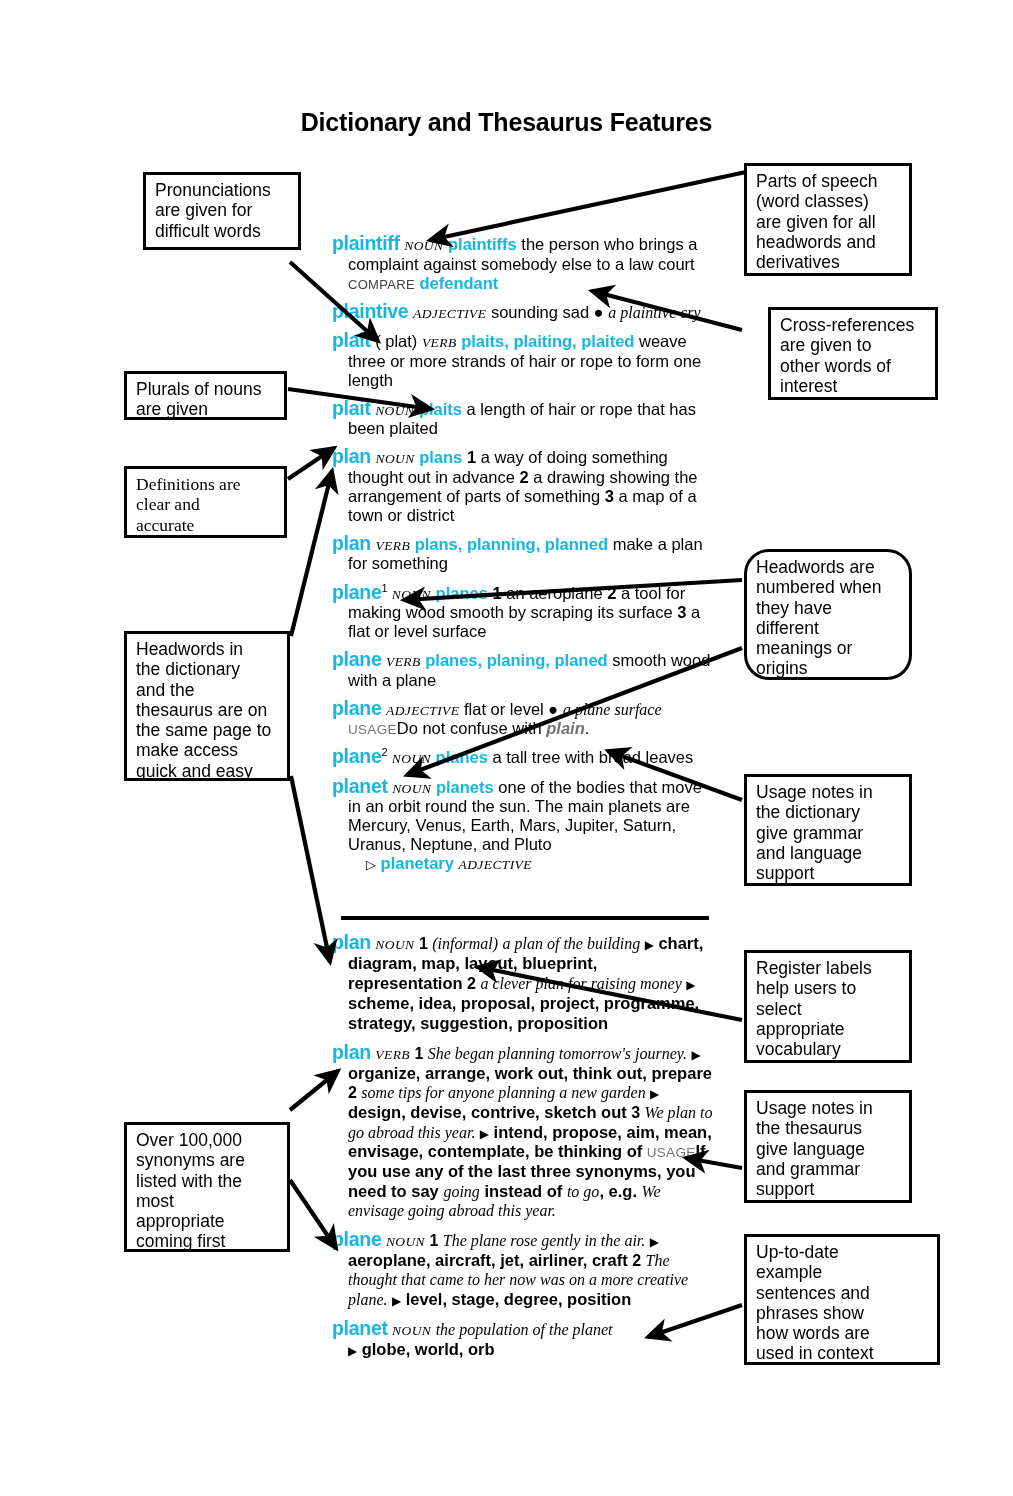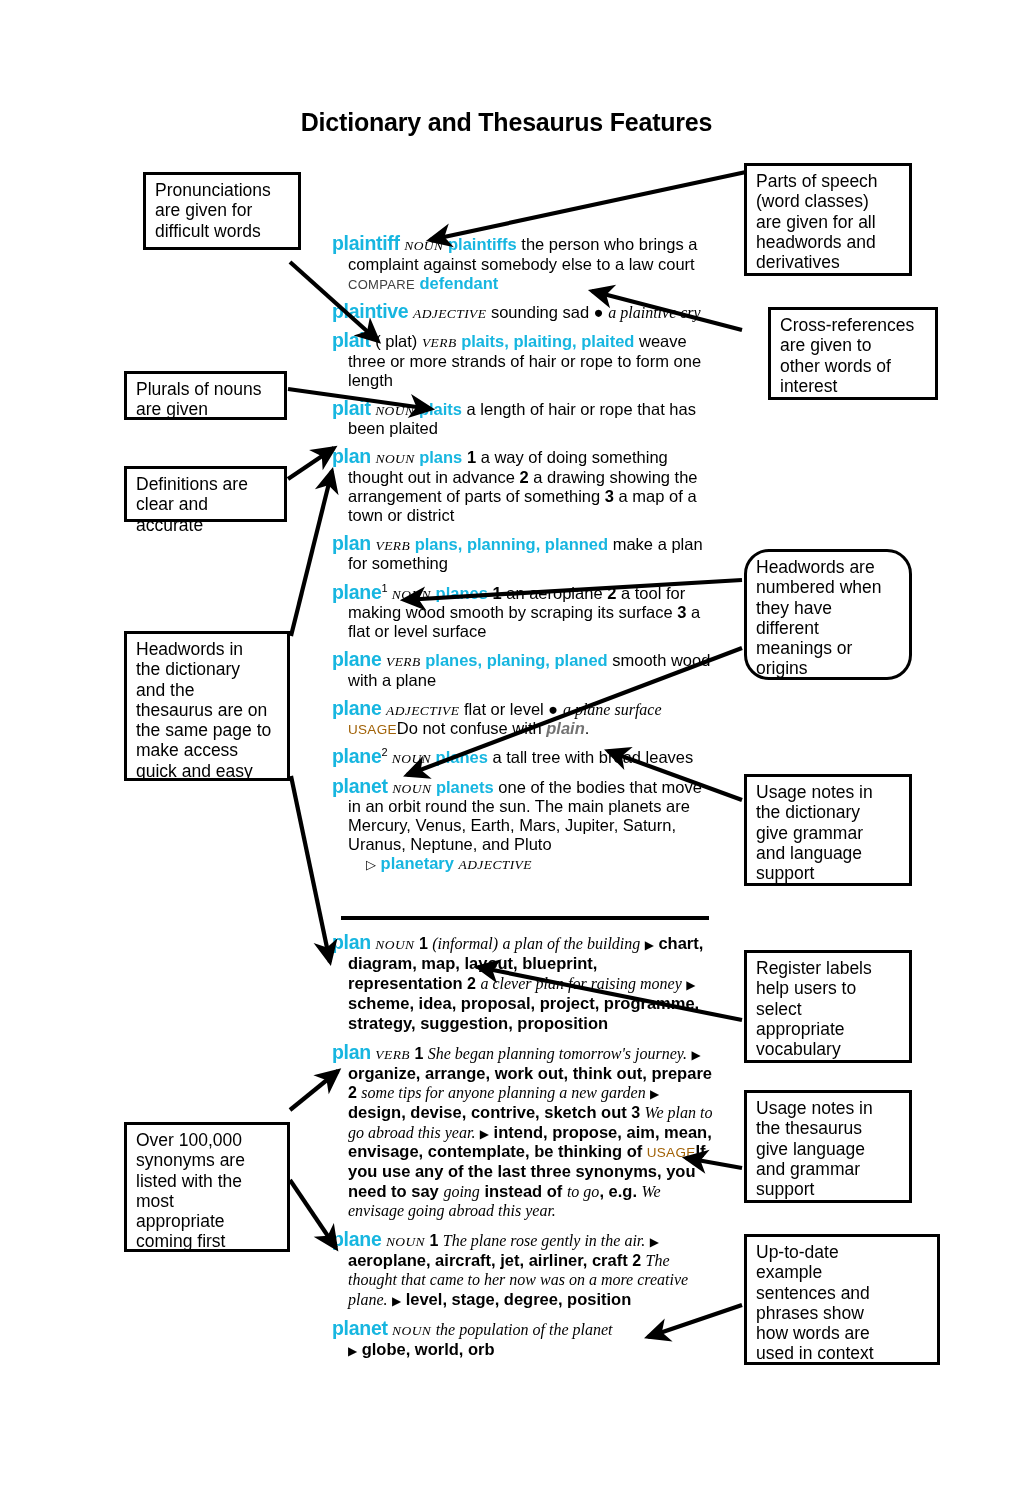--- a/index.html
+++ b/index.html
@@ -55,21 +55,21 @@
   .infl { color:#17b6e0; font-weight:bold; font-size:16.5px; }
   .xref { color:#404040; font-size:13px; letter-spacing:0.3px; }
   .xword { color:#17b6e0; font-weight:bold; font-size:16.5px; }
   .num { font-weight:bold; }
   .ex {
     font-family:"Liberation Serif", serif;
     font-style:italic; font-size:16px;
   }
   .der { display:block; padding-left:18px; text-indent:0; }
   .tri { font-size:13px; }
-  .usage-lbl { color:#a16207; font-size:13.5px; letter-spacing:0.3px; }
+  .usage-lbl { color:#737373; font-size:13.5px; letter-spacing:0.3px; }
   .plain-ref { color:#737373; font-weight:bold;font-style:italic; }
 
   
   #thes { margin-top:0; }
   .thes-entry p { font-size:16px; line-height:1.18; }
   .syn { font-weight:bold; font-size:16.5px; }
   .arrow-glyph { font-size:12px; }
 
   #divider {
     position:absolute; left:341px; top:916px;
@@ -87,21 +87,21 @@
 
 <div id="page-title">Dictionary and Thesaurus Features</div>
 
 <div class="callout" style="left:124px; top:172px; width:158px; height:78px;margin-left:19px;">Pronunciations
 are given for
 difficult words</div>
 
 <div class="callout" style="left:124px; top:371px; width:163px; height:49px;">Plurals of nouns
 are given</div>
 
-<div class="callout" style="left:124px; top:466px; width:163px; height:56px;">Definitions are
+<div class="callout" style="left:124px; top:466px; width:163px; height:72px;font-family:Liberation Serif, serif;">Definitions are
 clear and
 accurate</div>
 
 <div class="callout" style="left:124px; top:631px; width:166px; height:150px;">Headwords in
 the dictionary
 and the
 thesaurus are on
 the same page to
 make access
 quick and easy</div>

